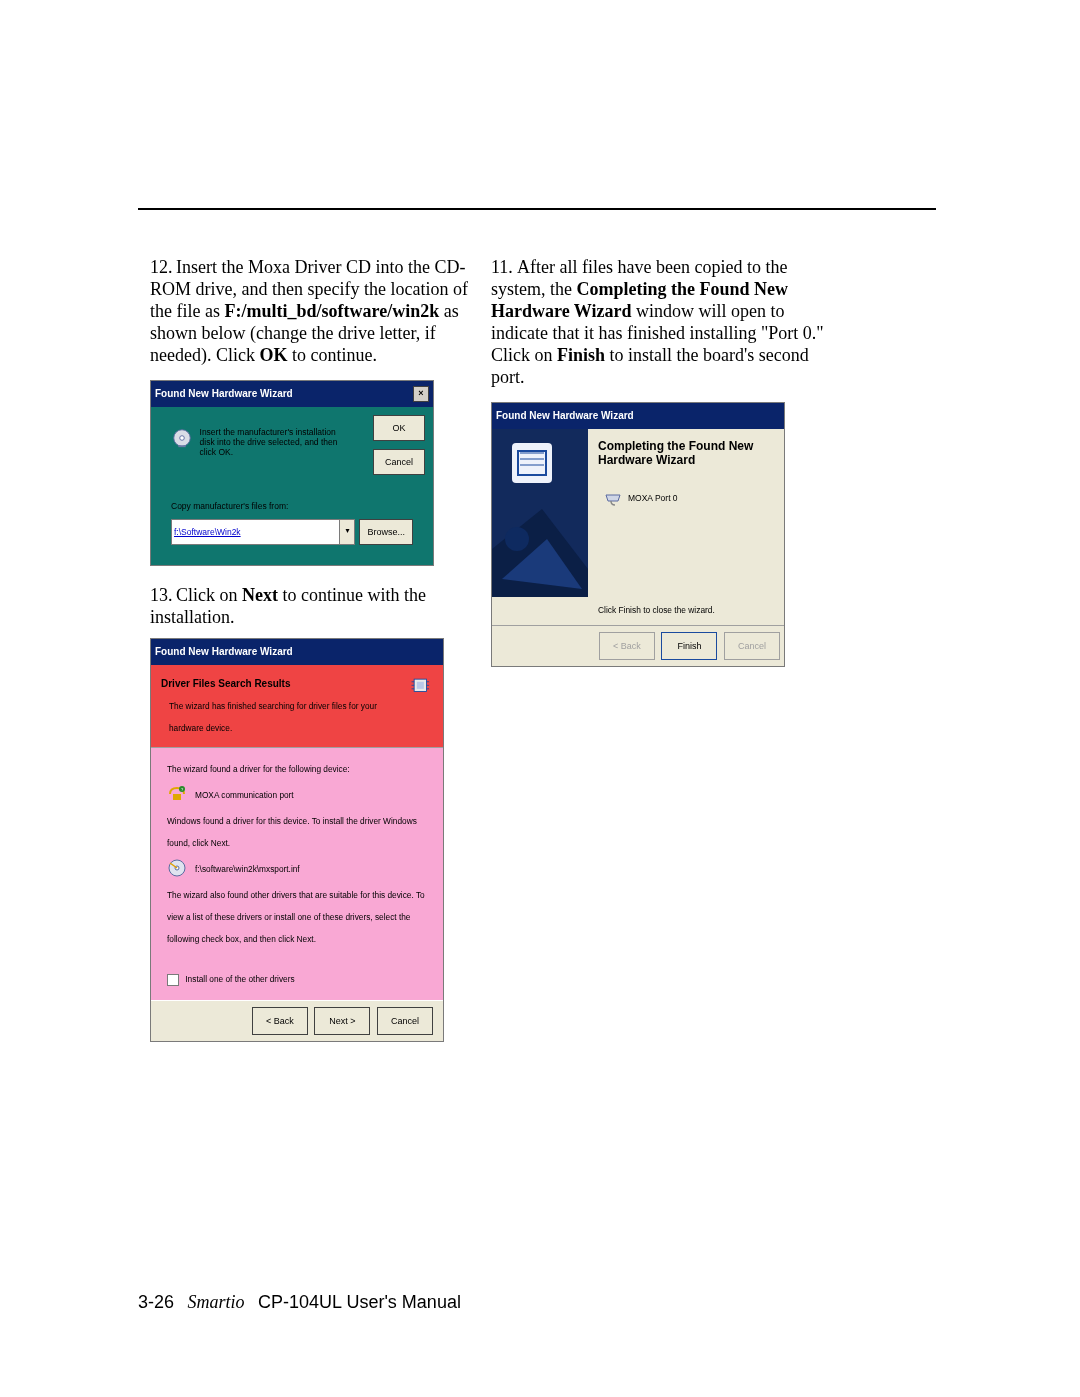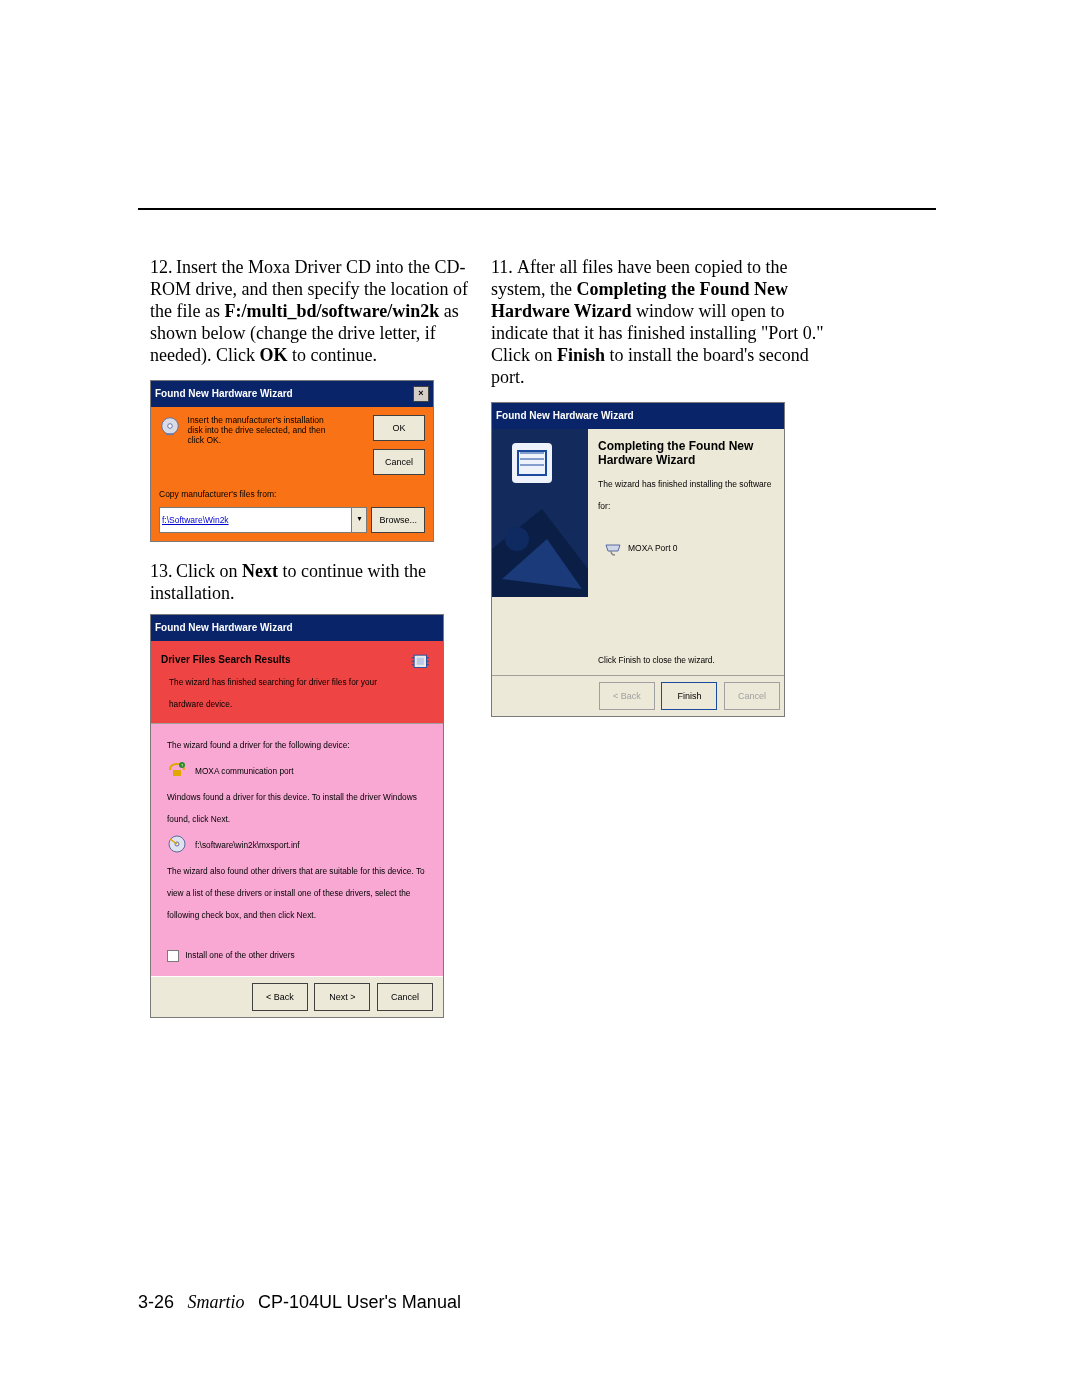--- a/index.html
+++ b/index.html
@@ -7,21 +7,21 @@
   .hr{position:absolute;left:138px;top:208px;width:798px;height:2px;background:#000}
   .col-l{position:absolute;left:150px;top:256px;width:320px;font-size:18px;line-height:22px}
   .col-r{position:absolute;left:491px;top:256px;width:350px;font-size:18px;line-height:22px}
   .num{display:inline-block;width:26px}
   b{font-weight:bold}
 
   
   .dlg1{width:282px;margin-left:0;background:#ece9d8;border:1px solid #7a7a7a;font-family:Tahoma,Arial,sans-serif;font-size:9px;color:#000}
   .titlebar1{background:#0a246a;color:#fff;padding:2px 4px;font-weight:bold;font-size:10px;display:flex;justify-content:space-between;align-items:center}
   .close-x{width:14px;height:14px;background:#d4d0c8;border:1px solid #404040;color:#000;text-align:center;line-height:12px;font-weight:bold;font-size:9px}
-  .dlg1-body{padding:8px;background:#f97316;position:relative}
+  .dlg1-body{padding:20px;background:#0f766e;position:relative}
   .disk-icn{width:22px;height:22px;display:inline-block;vertical-align:top}
   .disk-icn svg{width:22px;height:22px}
   .dlg1-txt{display:inline-block;width:145px;vertical-align:top;margin-left:4px;font-size:8.5px;line-height:10px}
   .btn{display:inline-block;border:1px solid #404040;background:#ece9d8;width:50px;text-align:center;font-size:9px;padding:1px 0;margin-bottom:4px}
   .btns-r{position:absolute;right:8px;top:8px;display:flex;flex-direction:column;gap:4px}
   .lab{font-size:8.5px;margin-top:38px}
   .combo{display:flex;margin-top:2px}
   .combo-in{flex:1;border:1px solid #7a7a7a;background:#fff;padding:1px 2px;font-size:8.5px;color:#00c;text-decoration:underline}
   .combo-dd{width:14px;border:1px solid #7a7a7a;border-left:none;background:#ece9d8;text-align:center;font-size:8px}
   .browse{display:inline-block;border:1px solid #404040;background:#ece9d8;padding:1px 7px;font-size:9px;margin-left:4px}
@@ -185,21 +185,20 @@
               <path d="M26 22 L54 22 L54 46 L26 46 Z" fill="none" stroke="#1a4a9e" stroke-width="2"></path>
               <path d="M28 24 L52 24 M28 30 L52 30 M28 36 L52 36" stroke="#1a4a9e" stroke-width="1"></path>
               <path d="M0 120 L50 80 L96 140 L96 168 L0 168 Z" fill="#0b1f46"></path>
               <path d="M10 150 L55 110 L90 160" fill="#1a3a7a"></path>
               <circle cx="25" cy="110" r="12" fill="#0e2a60"></circle>
             </svg>
           </div>
         </div>
         <div class="dlg3-main">
           <div class="dlg3-title">Completing the Found New Hardware Wizard</div>
-          <div>The wizard has finished installing the software for:</div>
           <div class="port-row">
             <span class="ic">
               <svg viewBox="0 0 18 18">
                   <path d="M2 6 L16 6 L14 12 L4 12 Z" fill="#cfd6e6" stroke="#5b6aa0"></path>
                   <path d="M7 12 Q7 16 11 16" fill="none" stroke="#888" stroke-width="1.5"></path>
                 </svg>
             </span>
             <span>MOXA Port 0</span>
           </div>
           <div class="dlg3-close">Click Finish to close the wizard.</div>

